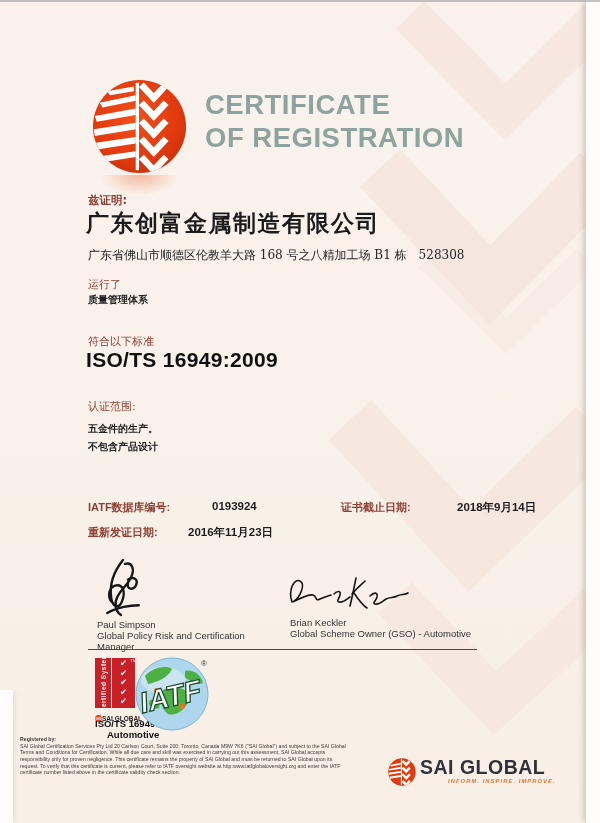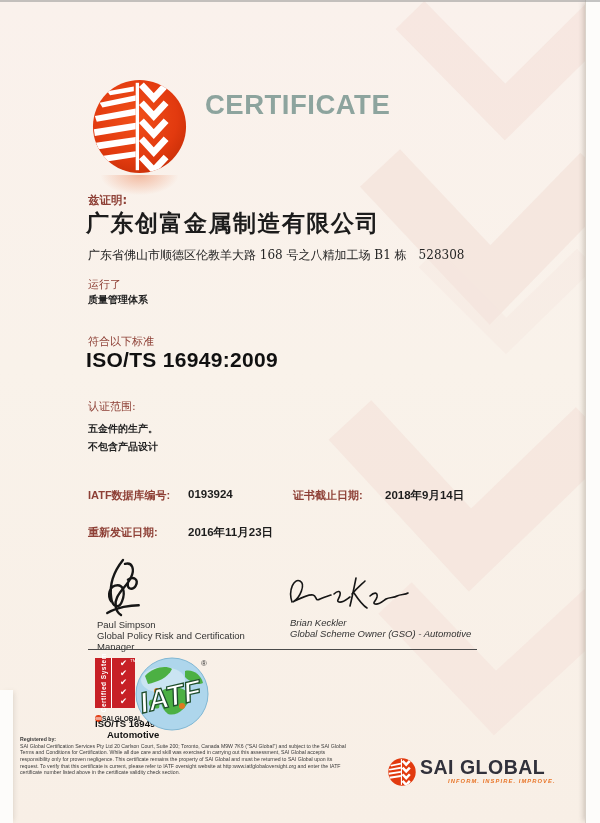--- a/index.html
+++ b/index.html
@@ -105,37 +105,38 @@
       <path d="M52,25 L65,39 L78,25" stroke="#fff" stroke-width="7" fill="none"></path>
       <path d="M52,44 L65,58 L78,44" stroke="#fff" stroke-width="7" fill="none"></path>
       <path d="M52,63 L65,77 L78,63" stroke="#fff" stroke-width="7" fill="none"></path>
       <path d="M52,82 L65,96 L78,82" stroke="#fff" stroke-width="7" fill="none"></path>
     </g>
   </svg>
   <div class="logo-reflect"></div>
 
   <div class="title">
     <div>CERTIFICATE</div>
+    <div>OF REGISTRATION</div>
   </div>
 
   <div class="lbl" style="left:88px; top:193px;">兹证明:</div>
   <div class="company">广东创富金属制造有限公司</div>
   <div class="address">广东省佛山市顺德区伦教羊大路 168 号之八精加工场 B1 栋　528308</div>
 
   <div class="lbl" style="left:88px; top:277px; font-weight:normal; font-size:11px;">运行了</div>
   <div class="black-bold" style="left:88px; top:293px;">质量管理体系</div>
 
   <div class="lbl" style="left:88px; top:334px; font-weight:normal; font-size:11px;">符合以下标准</div>
   <div class="std-name">ISO/TS 16949:2009</div>
 
   <div class="lbl" style="left:88px; top:399px; font-weight:normal; font-size:11px;">认证范围:</div>
   <div class="black-bold" style="left:88px; top:422px;">五金件的生产。</div>
   <div class="black-bold" style="left:88px; top:440px;">不包含产品设计</div>
 
-  <div class="detail-row" style="top:488px;">
+  <div class="detail-row" style="top:500px;gap:24px;">
     <span class="dl">IATF数据库编号:</span>
     <span class="dv">0193924</span>
     <span class="dl">证书截止日期:</span>
     <span class="dv">2018年9月14日</span>
   </div>
   <div class="detail-row" style="top:525px;">
     <span class="dl">重新发证日期:</span>
     <span class="dv">2016年11月23日</span>
     <span class="dl"></span>
       <span class="dv"></span>
@@ -158,21 +159,21 @@
       <path d="M68,21 C72,27 76,33 81,36"></path>
       <path d="M84,24 C88,20 92,20 91,25 C90,29 86,31 89,32 C93,33 97,29 100,27 C104,25 108,26 111,24 C115,22 119,23 122,21"></path>
     </g>
   </svg>
 
   <div class="sig-block" style="left:97px; top:619px;">
     <div>Paul Simpson</div>
     <div>Global Policy Risk and Certification</div>
     <div>Manager</div>
   </div>
-  <div class="sig-block" style="left:290px; top:617px;font-style:italic;">
+  <div class="sig-block" style="left:290px; top:617px;">
     <div>Brian Keckler</div>
     <div>Global Scheme Owner (GSO) - Automotive</div>
   </div>
 
   <div class="rule"></div>
 
   <div class="badge">
     <div class="badge-tm">
         <div>TM</div>
       </div>

